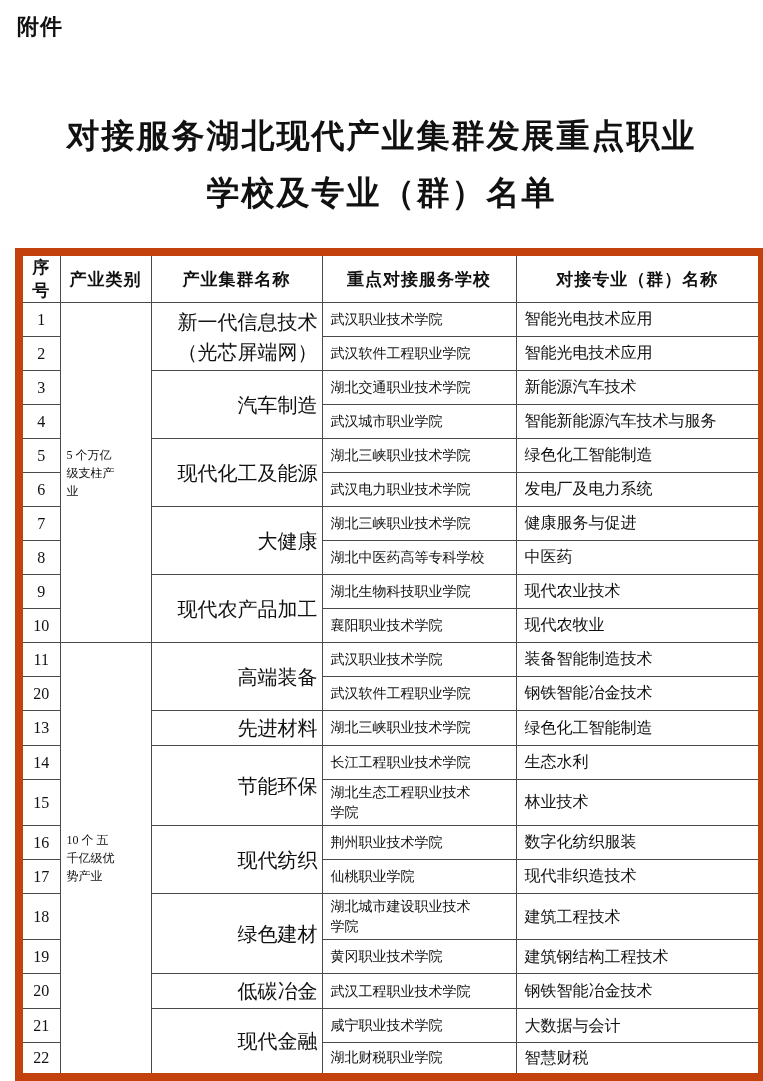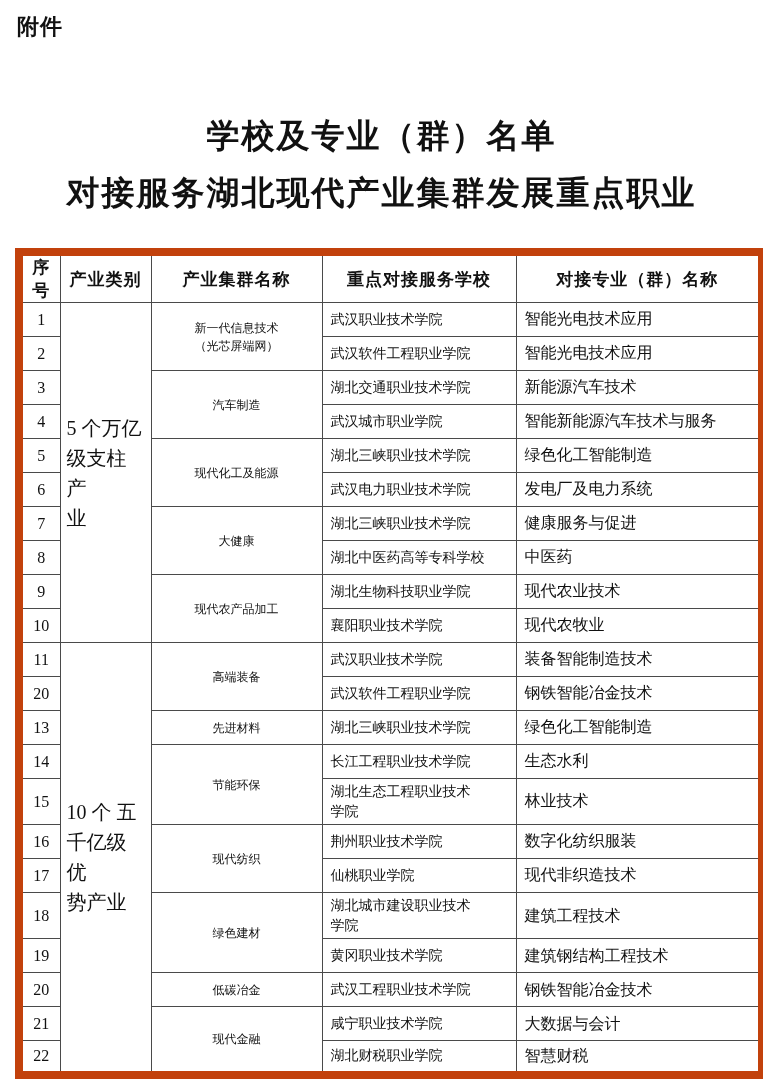--- a/index.html
+++ b/index.html
@@ -62,29 +62,29 @@
   }
   td.cell-num {
     text-align: center;
     padding: 0;
     font-size: 16px;
   }
   td.cell-category {
     text-align: left;
     vertical-align: middle;
     padding: 2px 6px;
-    font-size: 20px;
+    font-size: 12px;
     white-space: pre-line;
     line-height: 1.5;
   }
   td.cell-cluster {
-    text-align: center;
+    text-align: right;
     vertical-align: middle;
     padding: 2px 4px;
-    font-size: 12px;
+    font-size: 20px;
     white-space: pre-line;
     line-height: 1.5;
   }
   td.cell-school {
     text-align: left;
     padding: 3px 8px;
     font-size: 14px;
     white-space: pre-line;
     line-height: 1.4;
   }
@@ -95,22 +95,22 @@
     line-height: 1.4;
     margin-left: 28px;
   }
 </style>
 </head>
 <body>
 
 <div class="attachment-label">附件</div>
 
 <div class="doc-title">
+  <div>对接服务湖北现代产业集群发展重点职业</div>
   <div>学校及专业（群）名单</div>
-  <div>对接服务湖北现代产业集群发展重点职业</div>
 </div>
 
 <table class="main-table">
   <colgroup>
     <col style="width:41px">
     <col style="width:91px">
     <col style="width:171px">
     <col style="width:194px">
     <col style="width:246px">
   </colgroup>

